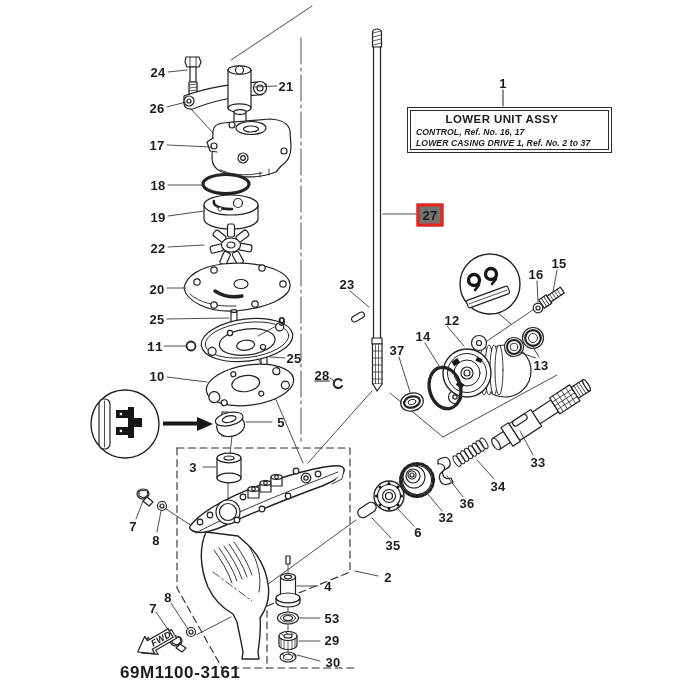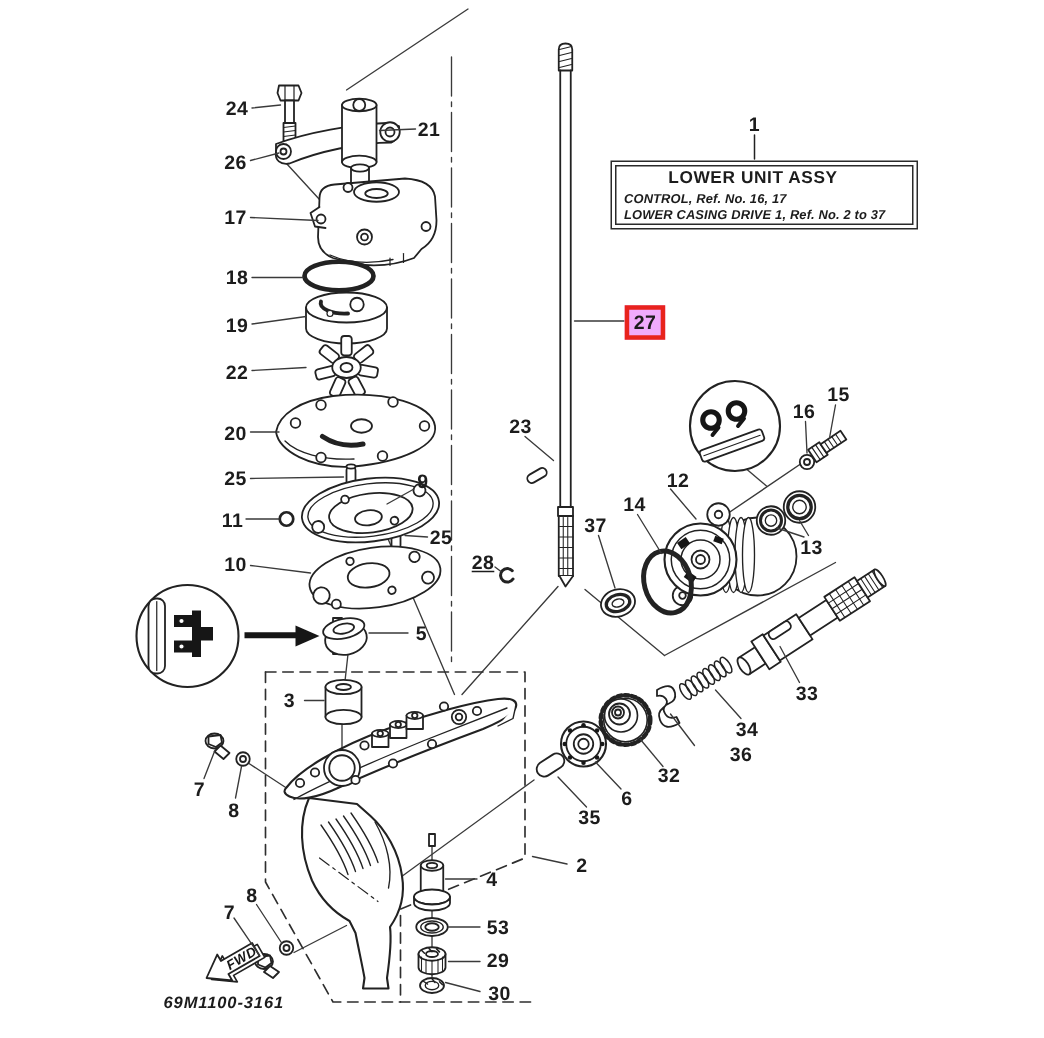--- a/index.html
+++ b/index.html
@@ -7,40 +7,40 @@
     position:relative;width:696px;height:692px;background:#ffffff;
     font-family:"Liberation Sans","DejaVu Sans",sans-serif;overflow:hidden;
   }
   #artwork{position:absolute;left:0;top:0;}
   .part-label{
     position:absolute;transform:translate(-50%,-50%);
     font-size:13px;font-weight:700;color:#1c1c1c;letter-spacing:.3px;
     white-space:nowrap;line-height:1;user-select:none;cursor:pointer;
   }
   .part-label.highlight{
-    border:3px solid #e8231d;background:#f0abfc;padding:2px 3px;
+    border:3px solid #e8231d;background:#737373;padding:2px 3px;
   }
   #title-box{
     position:absolute;left:407px;top:107px;width:205px;height:46px;
     border:1.4px solid #2a2a2a;background:#ffffff;box-sizing:border-box;
     padding:2px;
   }
   #title-box .inner{
     border:1px solid #2a2a2a;width:100%;height:100%;box-sizing:border-box;
     padding:2px 20px 0 5px;
   }
   #title-box .ttl{
     text-align:center;font-size:11.5px;font-weight:700;color:#1c1c1c;letter-spacing:.4px;
   }
   #title-box .ln{
     font-size:8.6px;font-weight:700;color:#1c1c1c;margin-top:1.5px;letter-spacing:.1px;white-space:nowrap;font-style:italic;
   }
   #drawing-number{
-    position:absolute;left:109px;top:663px;font-size:11px;font-weight:600;
-    color:#1c1c1c;letter-spacing:.6px;font-style:italic;
+    position:absolute;left:120px;top:663px;font-size:17px;font-weight:600;
+    color:#1c1c1c;letter-spacing:.6px;
   }
 </style>
 </head>
 <body>
 
 <div id="stage">
 
 <svg id="artwork" width="696" height="692" viewBox="0 0 696 692" fill="none" stroke="#222" stroke-width="1.2" stroke-linecap="round" stroke-linejoin="round">
 
   <g stroke="#3a3a3a" stroke-width="0.9">
@@ -579,21 +579,21 @@
       <div class="part-label" style="left: 193px; top: 467px;">3</div>
       <div class="part-label" style="left: 328px; top: 586px;">4</div>
       <div class="part-label" style="left: 281px; top: 422px;">5</div>
       <div class="part-label" style="left: 418px; top: 532px;">6</div>
       <div class="part-label" style="left: 133px; top: 526px;">7</div>
       <div class="part-label" style="left: 156px; top: 540px;">8</div>
       <div class="part-label" style="left: 153px; top: 608px;">7</div>
       <div class="part-label" style="left: 168px; top: 597px;">8</div>
       <div class="part-label" style="left: 282px; top: 321px;">9</div>
       <div class="part-label" style="left: 157px; top: 376px;">10</div>
-      <div class="part-label" style="left: 155px; top: 347px;">11</div>
+      <div class="part-label" style="left: 155px; top: 347px; font-family: Liberation Mono, monospace;">11</div>
       <div class="part-label" style="left: 452px; top: 320px;">12</div>
       <div class="part-label" style="left: 541px; top: 365px;">13</div>
       <div class="part-label" style="left: 423px; top: 336px;">14</div>
       <div class="part-label" style="left: 559px; top: 263px;">15</div>
       <div class="part-label" style="left: 536px; top: 274px;">16</div>
       <div class="part-label" style="left: 157px; top: 145px;">17</div>
       <div class="part-label" style="left: 158px; top: 185px;">18</div>
       <div class="part-label" style="left: 158px; top: 217px;">19</div>
       <div class="part-label" style="left: 157px; top: 289px;">20</div>
       <div class="part-label" style="left: 286px; top: 86px;">21</div>
@@ -605,16 +605,16 @@
       <div class="part-label" style="left: 157px; top: 108px;">26</div>
       <div class="part-label highlight" style="left: 430px; top: 215px; border-color: rgb(232, 35, 29);">27</div>
       <div class="part-label" style="left: 322px; top: 375px; text-decoration: underline;">28</div>
       <div class="part-label" style="left: 332px; top: 640px;">29</div>
       <div class="part-label" style="left: 333px; top: 662px;">30</div>
       <div class="part-label" style="left: 332px; top: 618px;">53</div>
       <div class="part-label" style="left: 446px; top: 517px;">32</div>
       <div class="part-label" style="left: 538px; top: 462px;">33</div>
       <div class="part-label" style="left: 498px; top: 486px;">34</div>
       <div class="part-label" style="left: 393px; top: 545px;">35</div>
-      <div class="part-label" style="left: 494px; top: 503px;">36</div>
+      <div class="part-label" style="left: 467px; top: 503px;">36</div>
       <div class="part-label" style="left: 397px; top: 350px;">37</div>
     </div>
 </div>
 
 </body></html>

